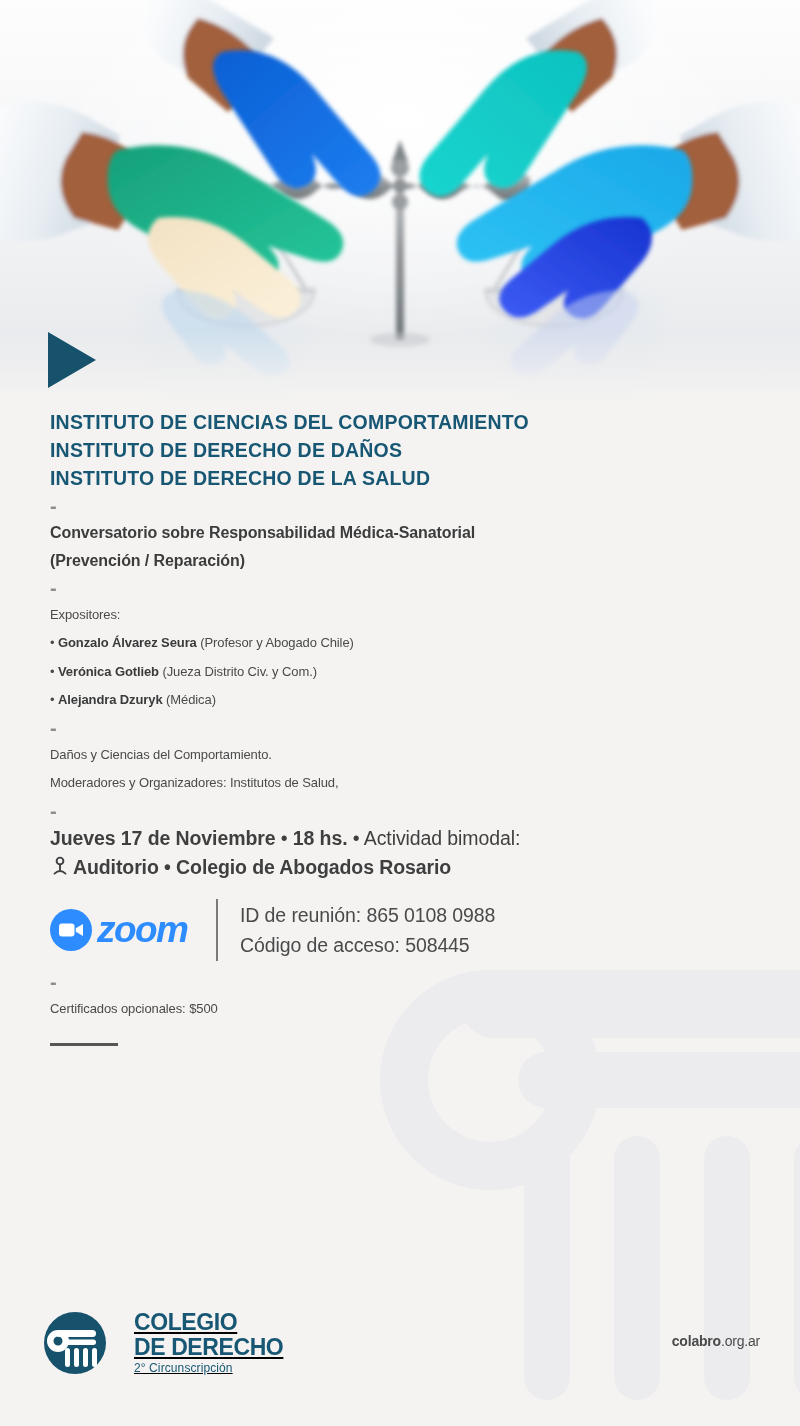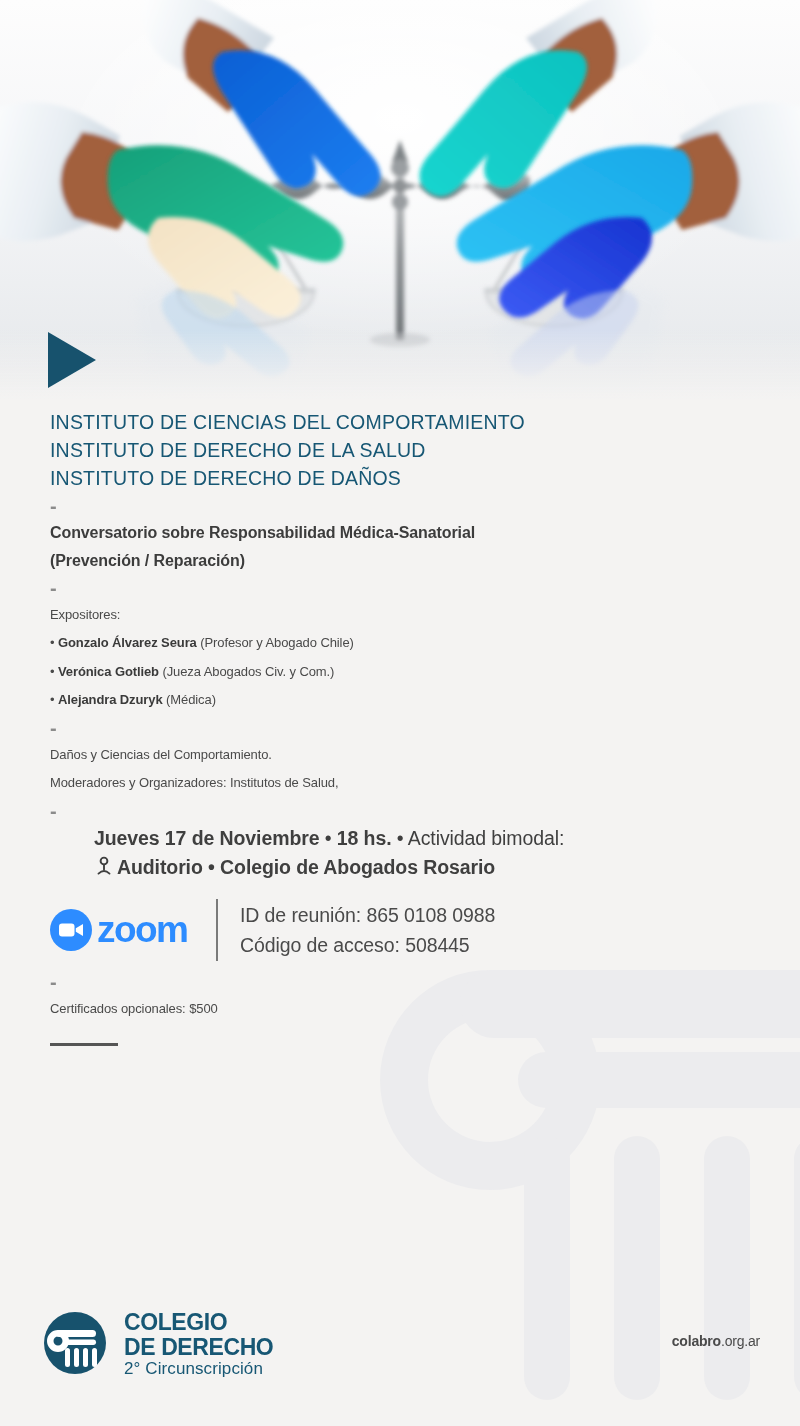--- a/index.html
+++ b/index.html
@@ -58,21 +58,21 @@
     position: absolute;
     left: 50px;
     top: 408px;
     width: 700px;
     z-index: 3;
   }
 
   .org-heading {
     color: #175774;
     font-size: 19.5px;
-    font-weight: normal;
+    font-weight: bold;
     letter-spacing: 0.2px;
     line-height: 28.2px;
     white-space: nowrap;
   }
 
   .sep {
     color: #8b8b8b;
     font-size: 20px;
     line-height: 26px;
     height: 26px;
@@ -94,38 +94,38 @@
     line-height: 28.5px;
     letter-spacing: -0.1px;
   }
   .body-line b { font-weight: bold; color: #3a3a3a; }
 
   .date-line {
     color: #3f3f3f;
     font-size: 19.5px;
     line-height: 29px;
     letter-spacing: -0.1px;
-    margin-left: 44px;
   }
   .date-line b { font-weight: bold; }
 
   .pin-icon { display: inline-block; vertical-align: -3px; margin-right: 3px; }
 
   
   .zoom-block {
     display: flex;
     align-items: center;
     margin-top: 14px;
     margin-bottom: 8px;
   }
   .zoom-logo {
     display: flex;
     align-items: center;
     width: 160px;
     flex: 0 0 160px;
+    font-style: italic;
   }
   .zoom-wordmark {
     color: #2d8cff;
     font-size: 37px;
     font-weight: bold;
     letter-spacing: -1.6px;
     margin-left: 5px;
     line-height: 1;
   }
   .zoom-divider {
@@ -158,33 +158,34 @@
     z-index: 4;
   }
   .footer-logo {
     position: absolute;
     left: 44px;
     top: 10px;
     display: flex;
     align-items: center;
   }
   .footer-wordmark {
-    margin-left: 18px;
+    margin-left: 28px;
     line-height: 1;
+    text-decoration: underline;
   }
   .fw-l1, .fw-l2 {
     color: #175774;
     font-size: 23px;
     font-weight: bold;
     letter-spacing: -0.4px;
     line-height: 25px;
   }
   .fw-l3 {
     color: #175774;
-    font-size: 17px;
+    font-size: 12px;
     font-weight: normal;
     letter-spacing: 0.1px;
     line-height: 15px;
     margin-top: 1px;
   }
   .site-url {
     position: absolute;
     right: 40px;
     top: 33px;
     color: #4a4a4a;
@@ -389,41 +390,41 @@
       <rect x="184" y="196" width="46" height="264" rx="23"></rect>
       <rect x="274" y="196" width="46" height="264" rx="23"></rect>
       <rect x="364" y="196" width="46" height="264" rx="23"></rect>
       <rect x="454" y="196" width="46" height="264" rx="23"></rect>
     </g>
   </svg>
 
   <div class="content">
 
     <div class="org-heading">INSTITUTO DE CIENCIAS DEL COMPORTAMIENTO</div>
+    <div class="org-heading">INSTITUTO DE DERECHO DE DAÑOS</div>
     <div class="org-heading">INSTITUTO DE DERECHO DE LA SALUD</div>
-    <div class="org-heading">INSTITUTO DE DERECHO DE DAÑOS</div>
 
     <div class="sep">-</div>
 
     <div class="title-line">Conversatorio sobre Responsabilidad Médica-Sanatorial</div>
     <div class="title-line">(Prevención / Reparación)</div>
 
     <div class="sep">-</div>
 
     <div class="body-line">Expositores:</div>
 
     <div class="body-line">
       <span>•</span>
       <b>Gonzalo Álvarez Seura</b>
       <span>(Profesor y Abogado Chile)</span>
     </div>
     <div class="body-line">
       <span>•</span>
       <b>Verónica Gotlieb</b>
-      <span>(Jueza Abogados Civ. y Com.)</span>
+      <span>(Jueza Distrito Civ. y Com.)</span>
     </div>
     <div class="body-line">
       <span>•</span>
       <b>Alejandra Dzuryk</b>
       <span>(Médica)</span>
     </div>
 
     <div class="sep">-</div>
 
     <div class="body-line">Daños y Ciencias del Comportamiento.</div>

